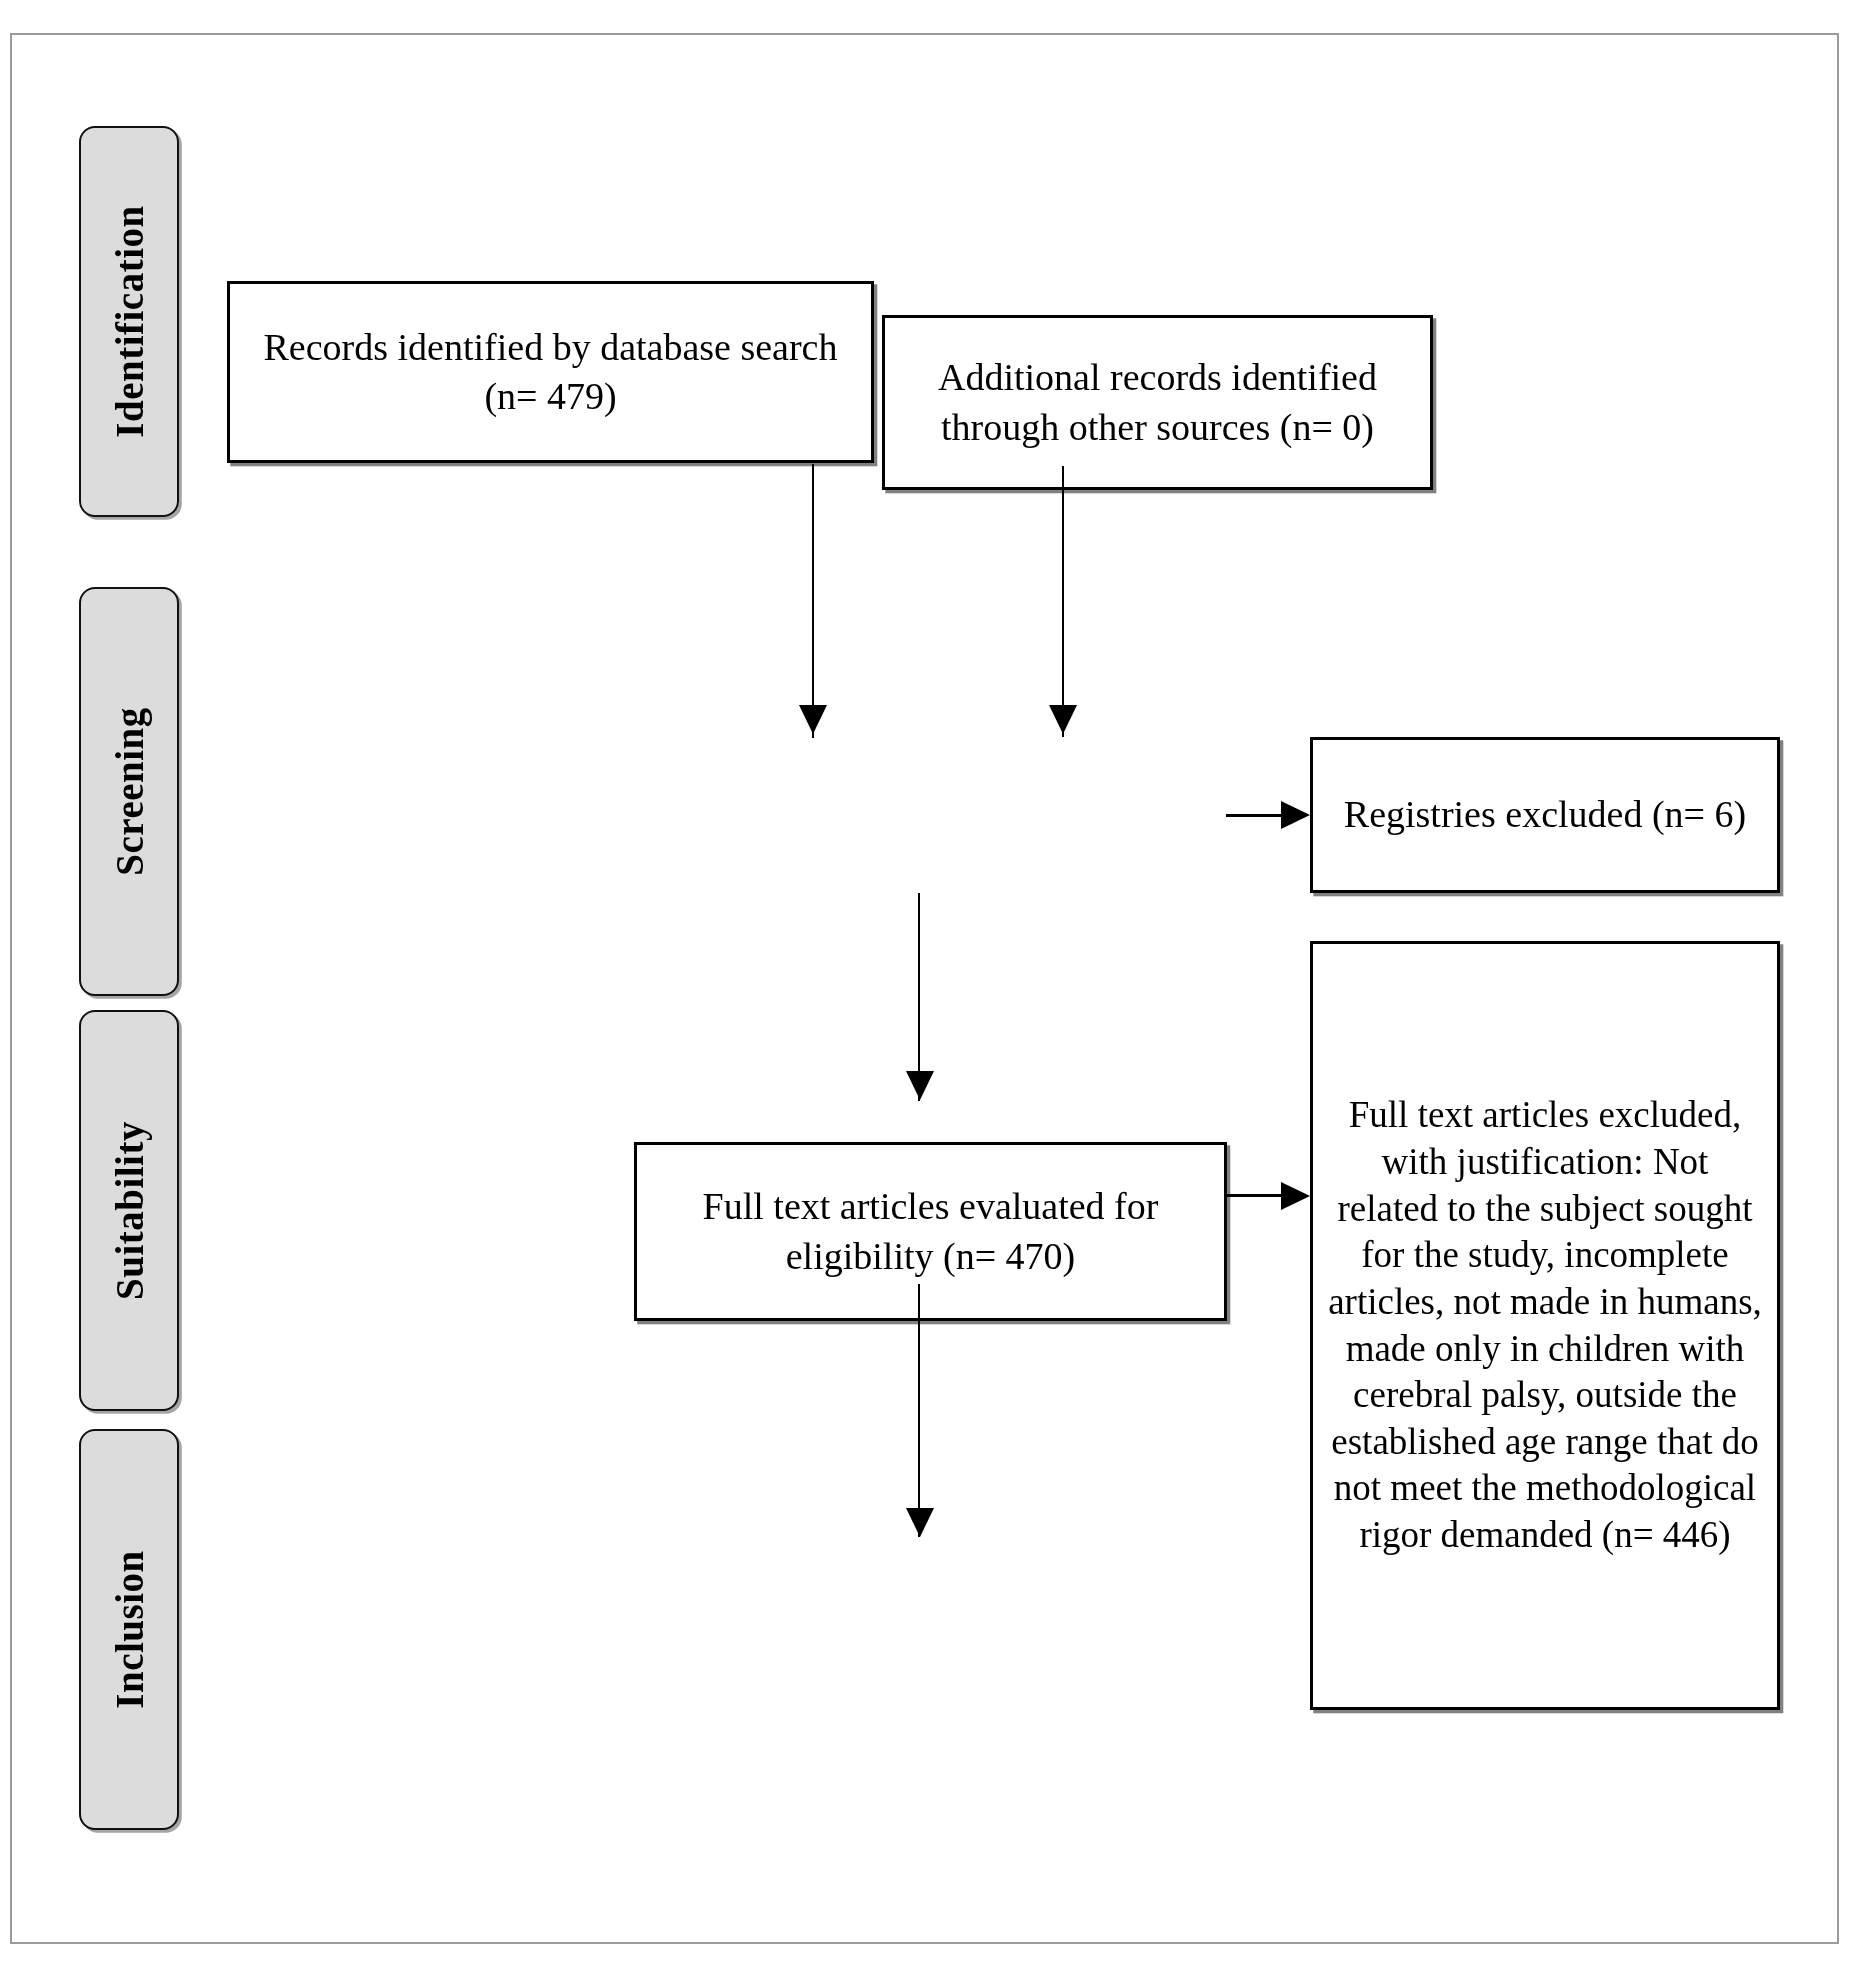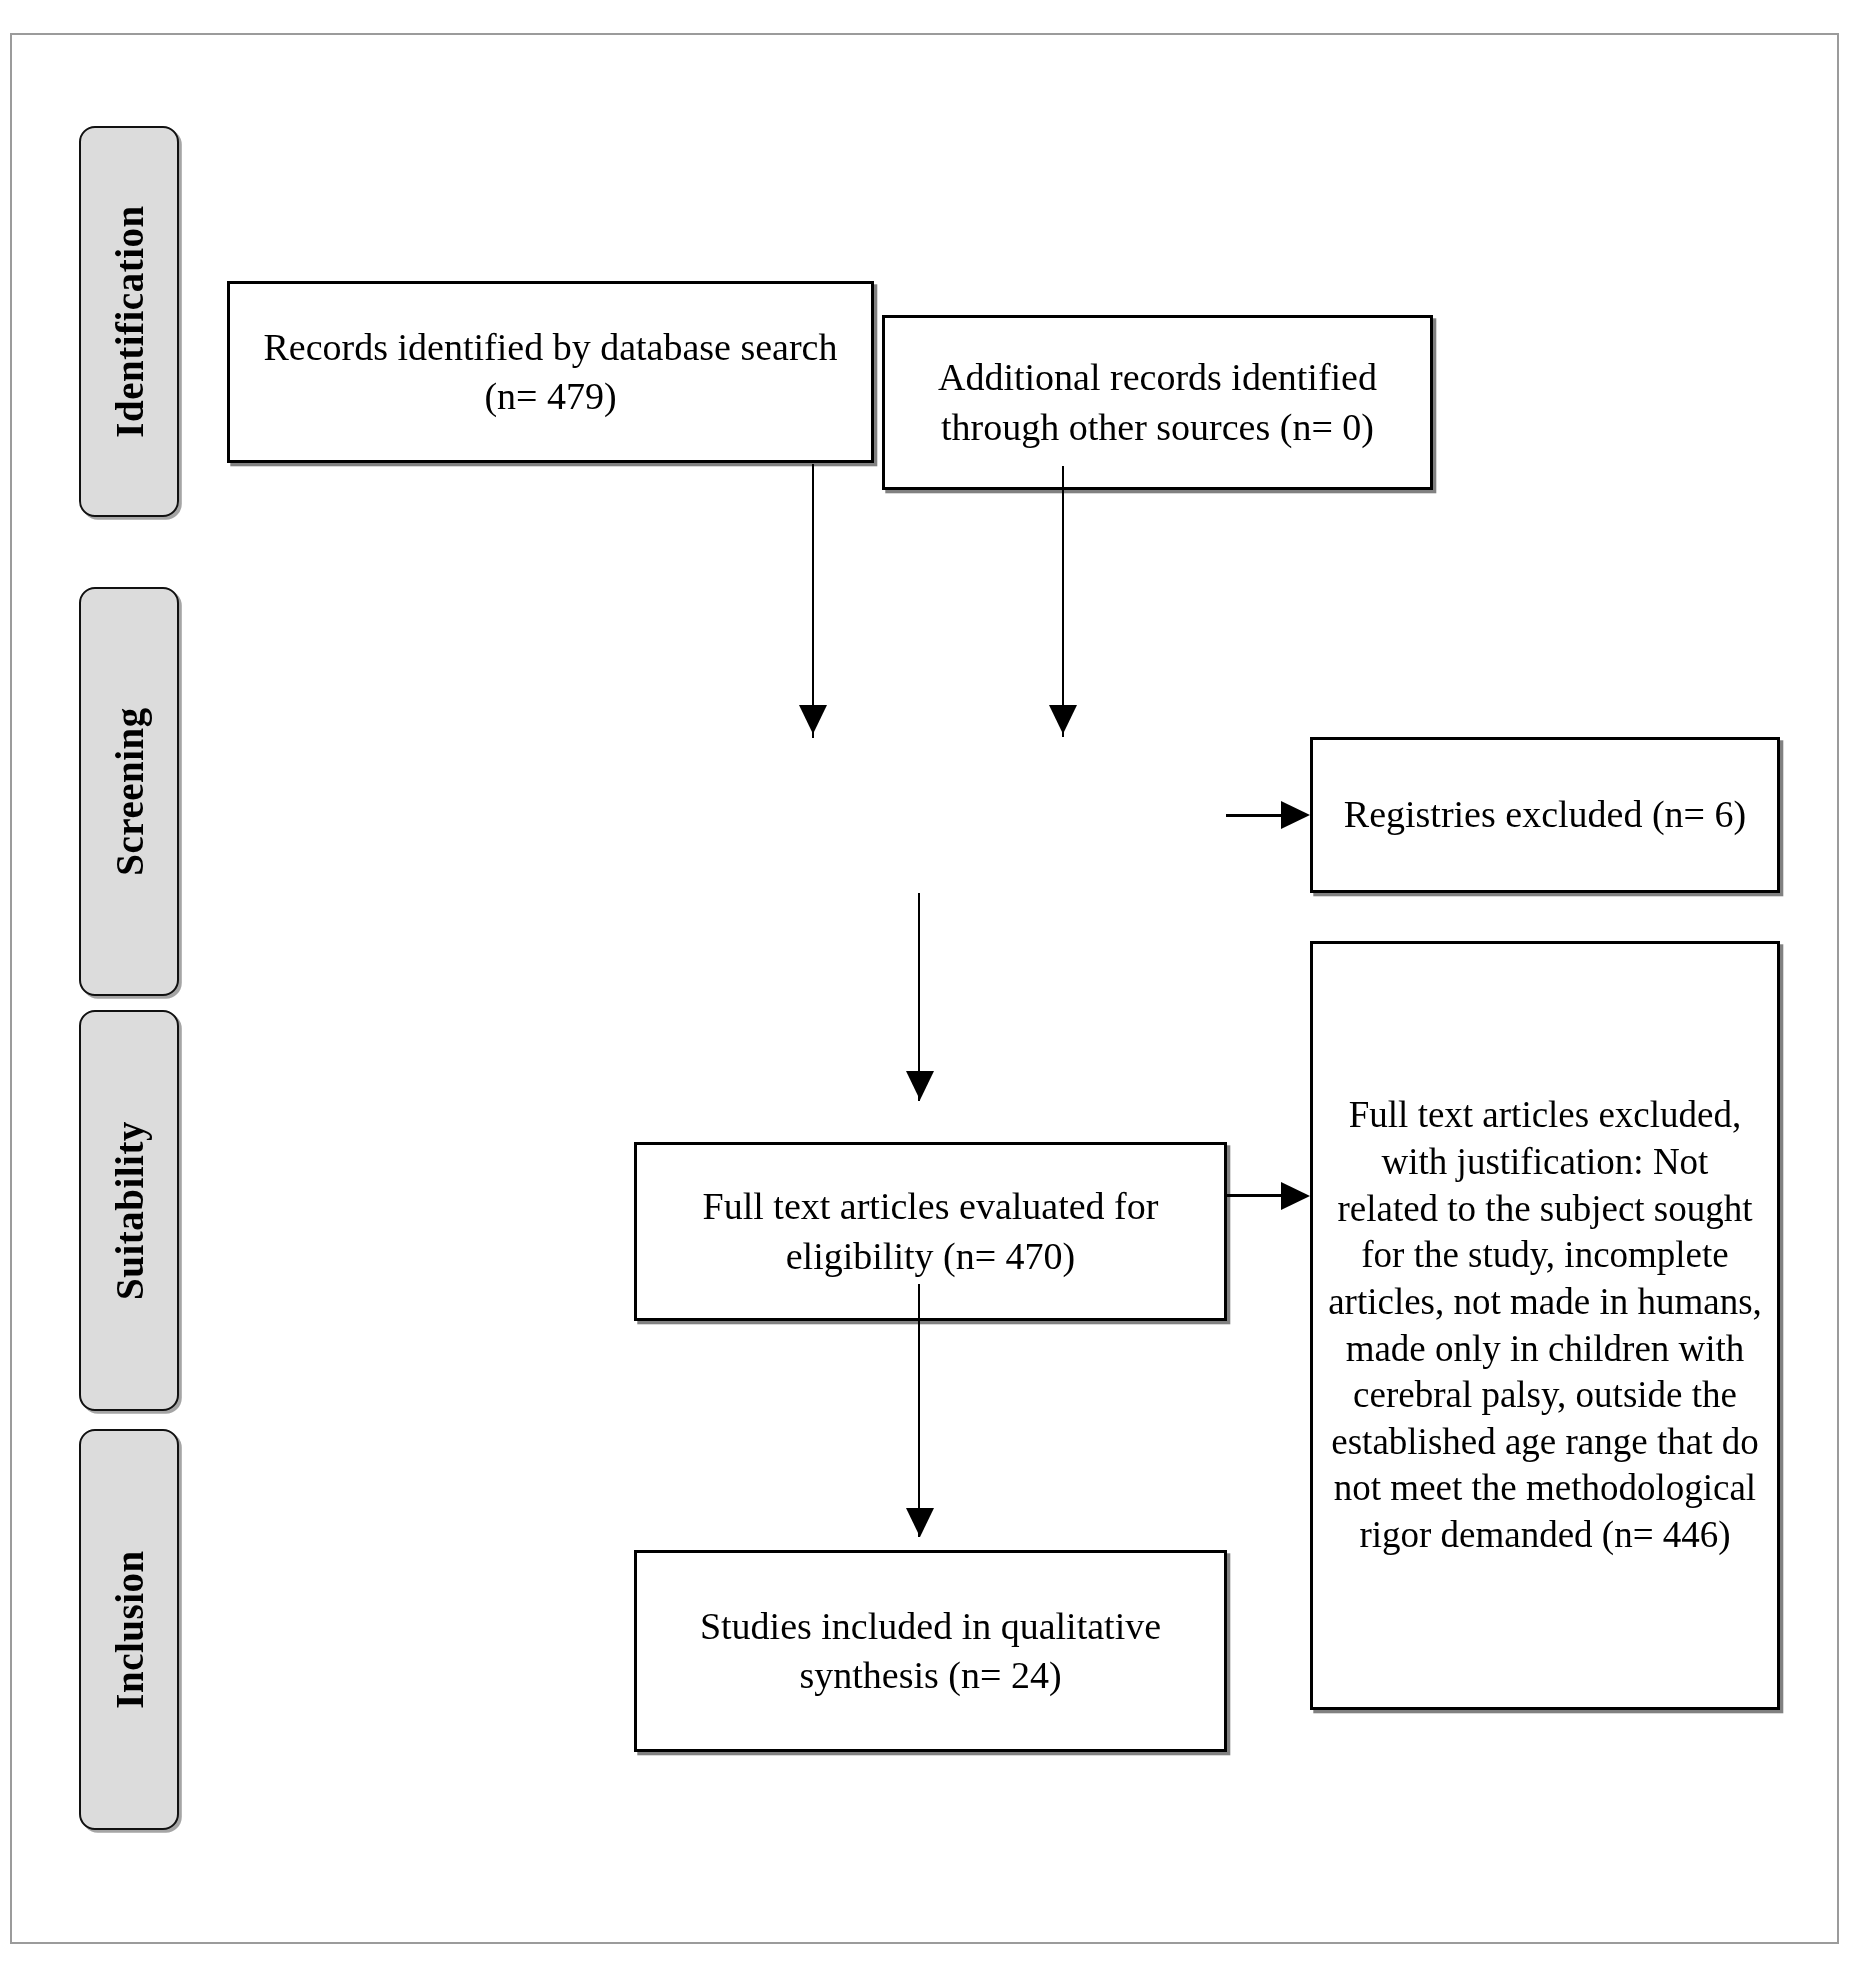--- a/index.html
+++ b/index.html
@@ -154,18 +154,15 @@
   <div class="flow-box" id="box-exclusions" style="left:1310px; top:917px; width:470px; height:769px; padding:8.5px 14px;margin-top:24px;">
     <span class="box-text">Full text articles excluded, with justification: Not related to the subject sought for the study, incomplete articles, not made in humans, made only in children with cerebral palsy, outside the established age range that do not meet the methodological rigor demanded (n= 446)</span>
   </div>
 
   <div class="conn-h" style="left:1226px; top:1194px; width:56px;"></div>
   <div class="arrow-right" style="left:1281px; top:1182px;"></div>
 
   <div class="conn-v" style="left:918px; top:1284px; height:253px;"></div>
   <div class="arrow-down" style="left:906px; top:1508px;"></div>
 
-  <div class="flow-box" id="box-included" style="left:634px; top:1550px; width:593px; height:202px;">
-    <span class="box-text">Studies included in qualitative synthesis (n= 24)</span>
-  </div>
 
 </div>
 
 
 </body></html>

